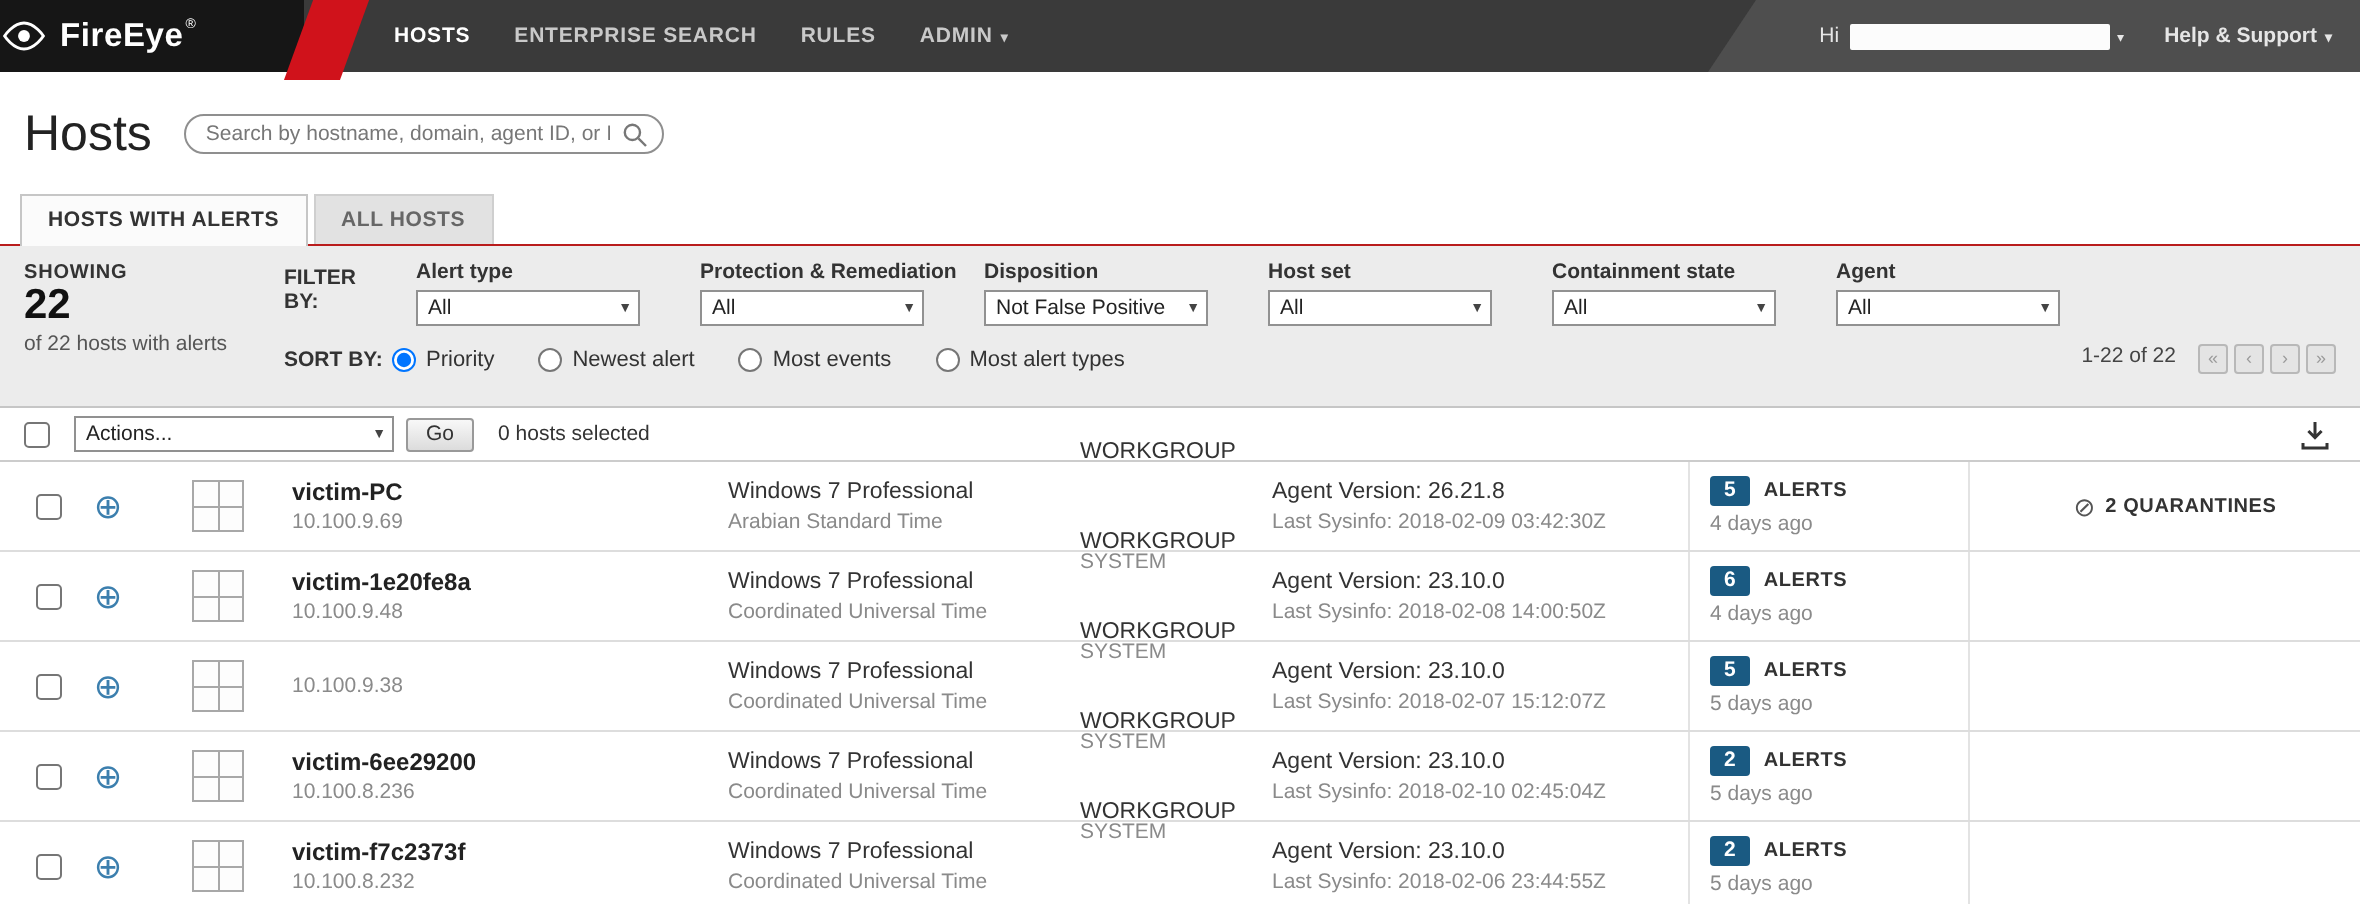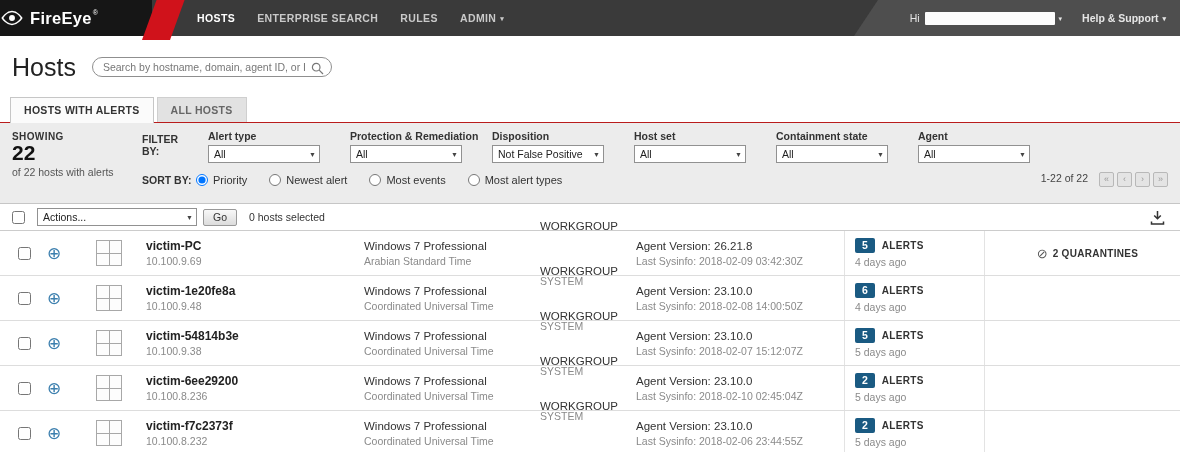--- a/index.html
+++ b/index.html
@@ -360,21 +360,20 @@
     <div class="cell cell-cb">
       <input type="checkbox" style="">
     </div>
     <div class="cell cell-plus">
       <span class="plus">⊕</span>
     </div>
     <div class="cell cell-icon">
       <div class="host-icon"></div>
     </div>
     <div class="cell cell-name">
-      <div class="hostname">victim-54814b3e</div>
       <div class="secondary">10.100.9.38</div>
     </div>
     <div class="cell cell-os">
       <div class="primary">Windows 7 Professional</div>
       <div class="secondary">Coordinated Universal Time</div>
     </div>
     <div class="cell cell-domain">
       <div class="primary">WORKGROUP</div>
       <div class="secondary">SYSTEM</div>
     </div>

